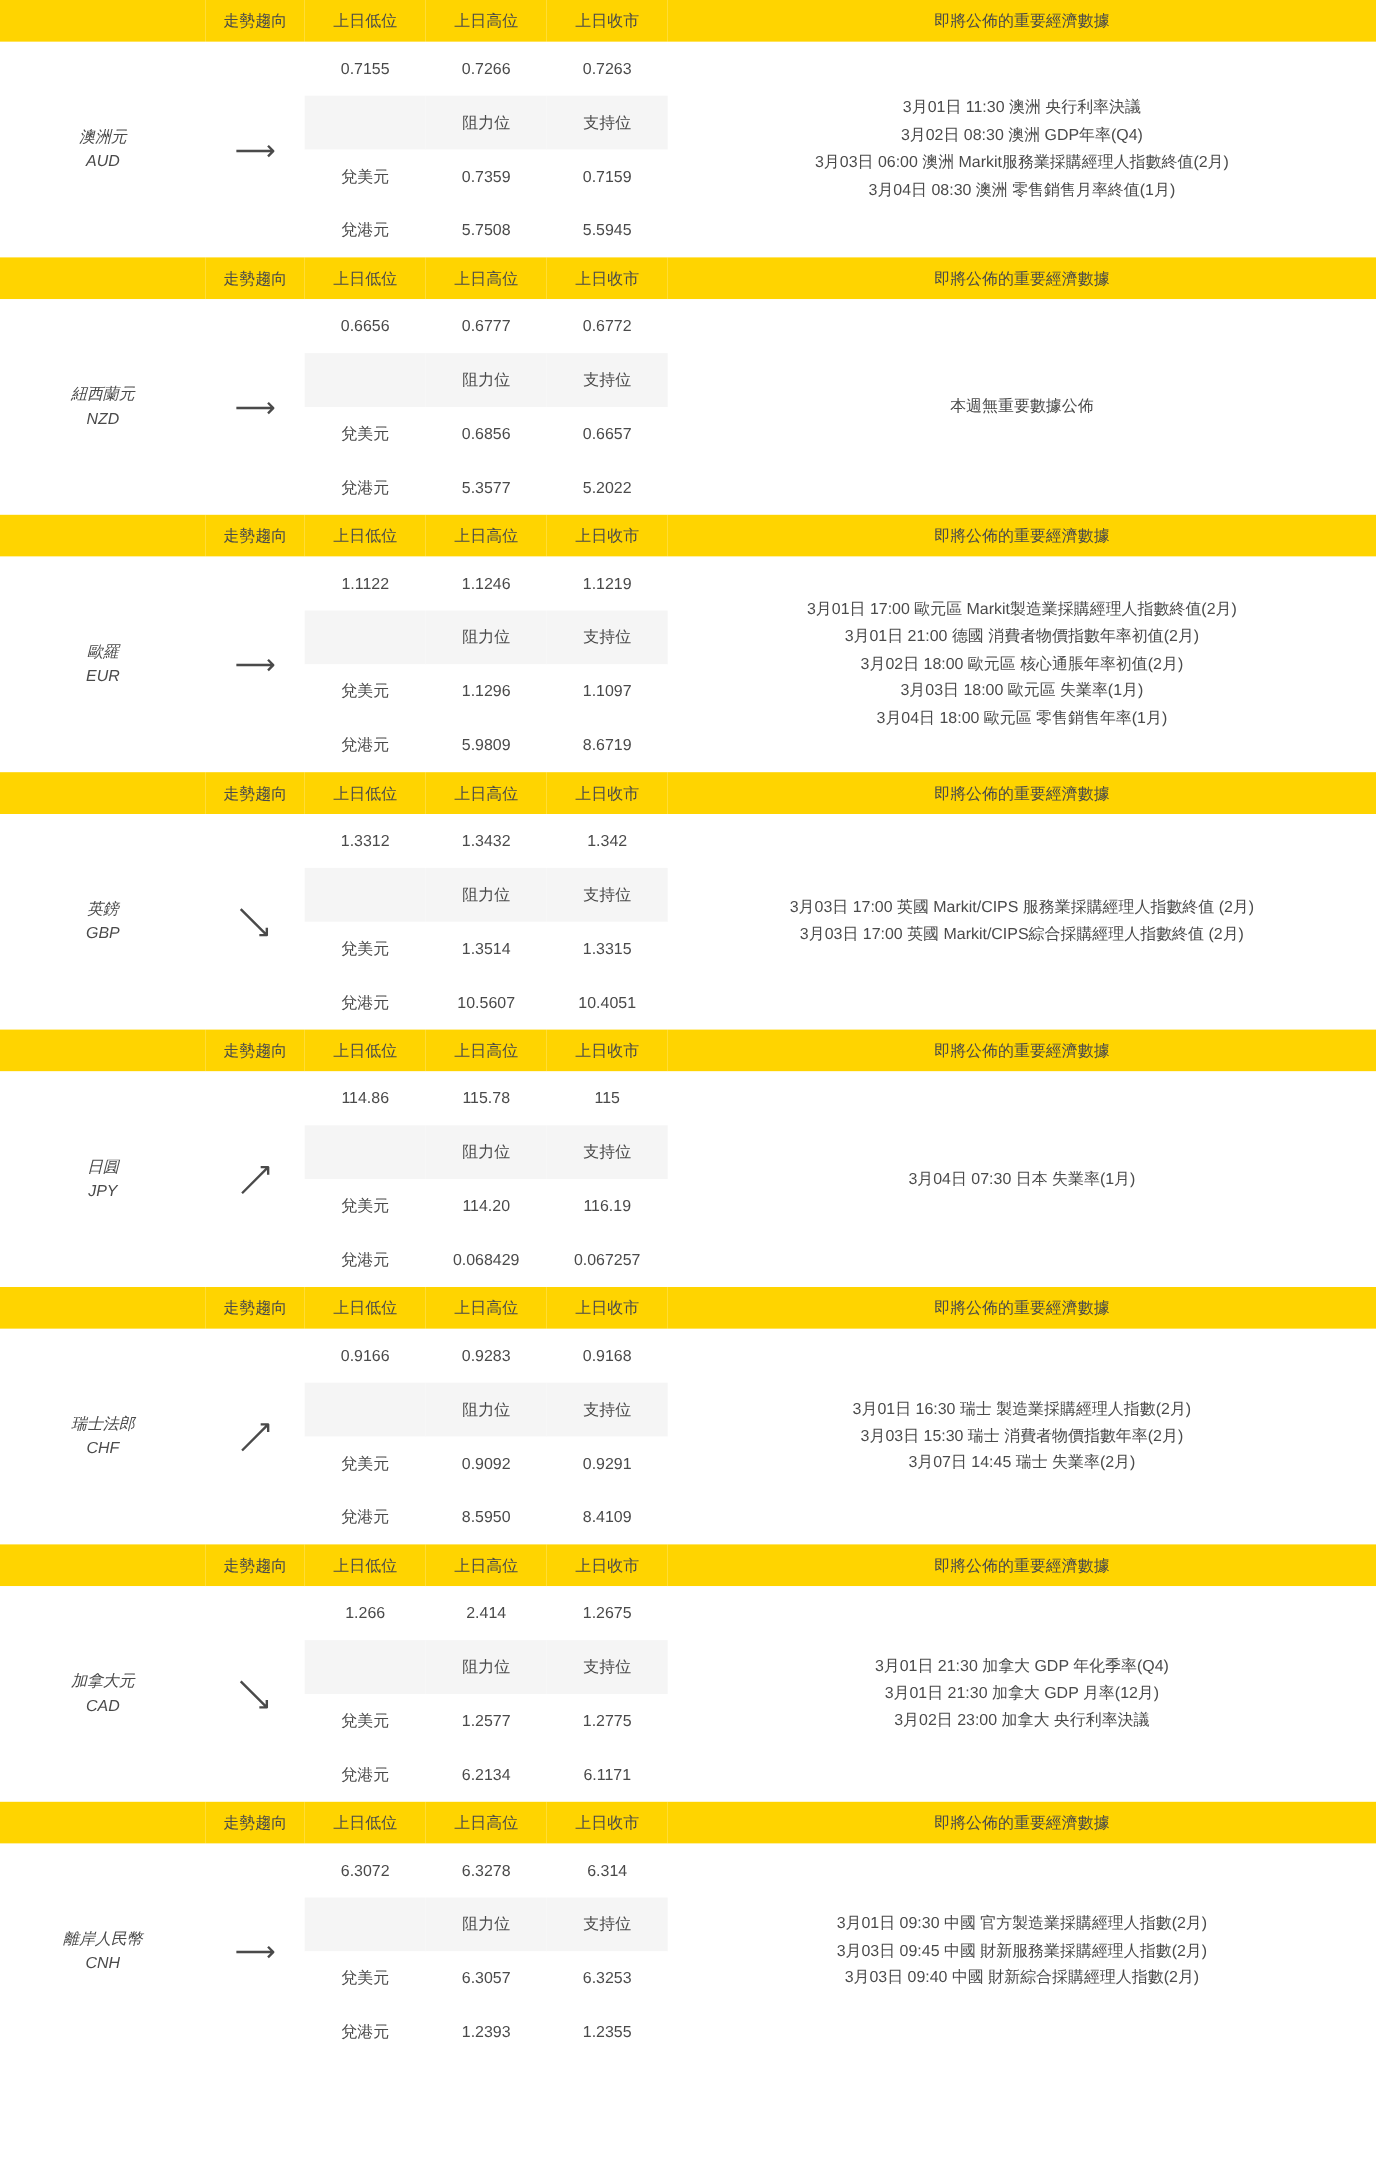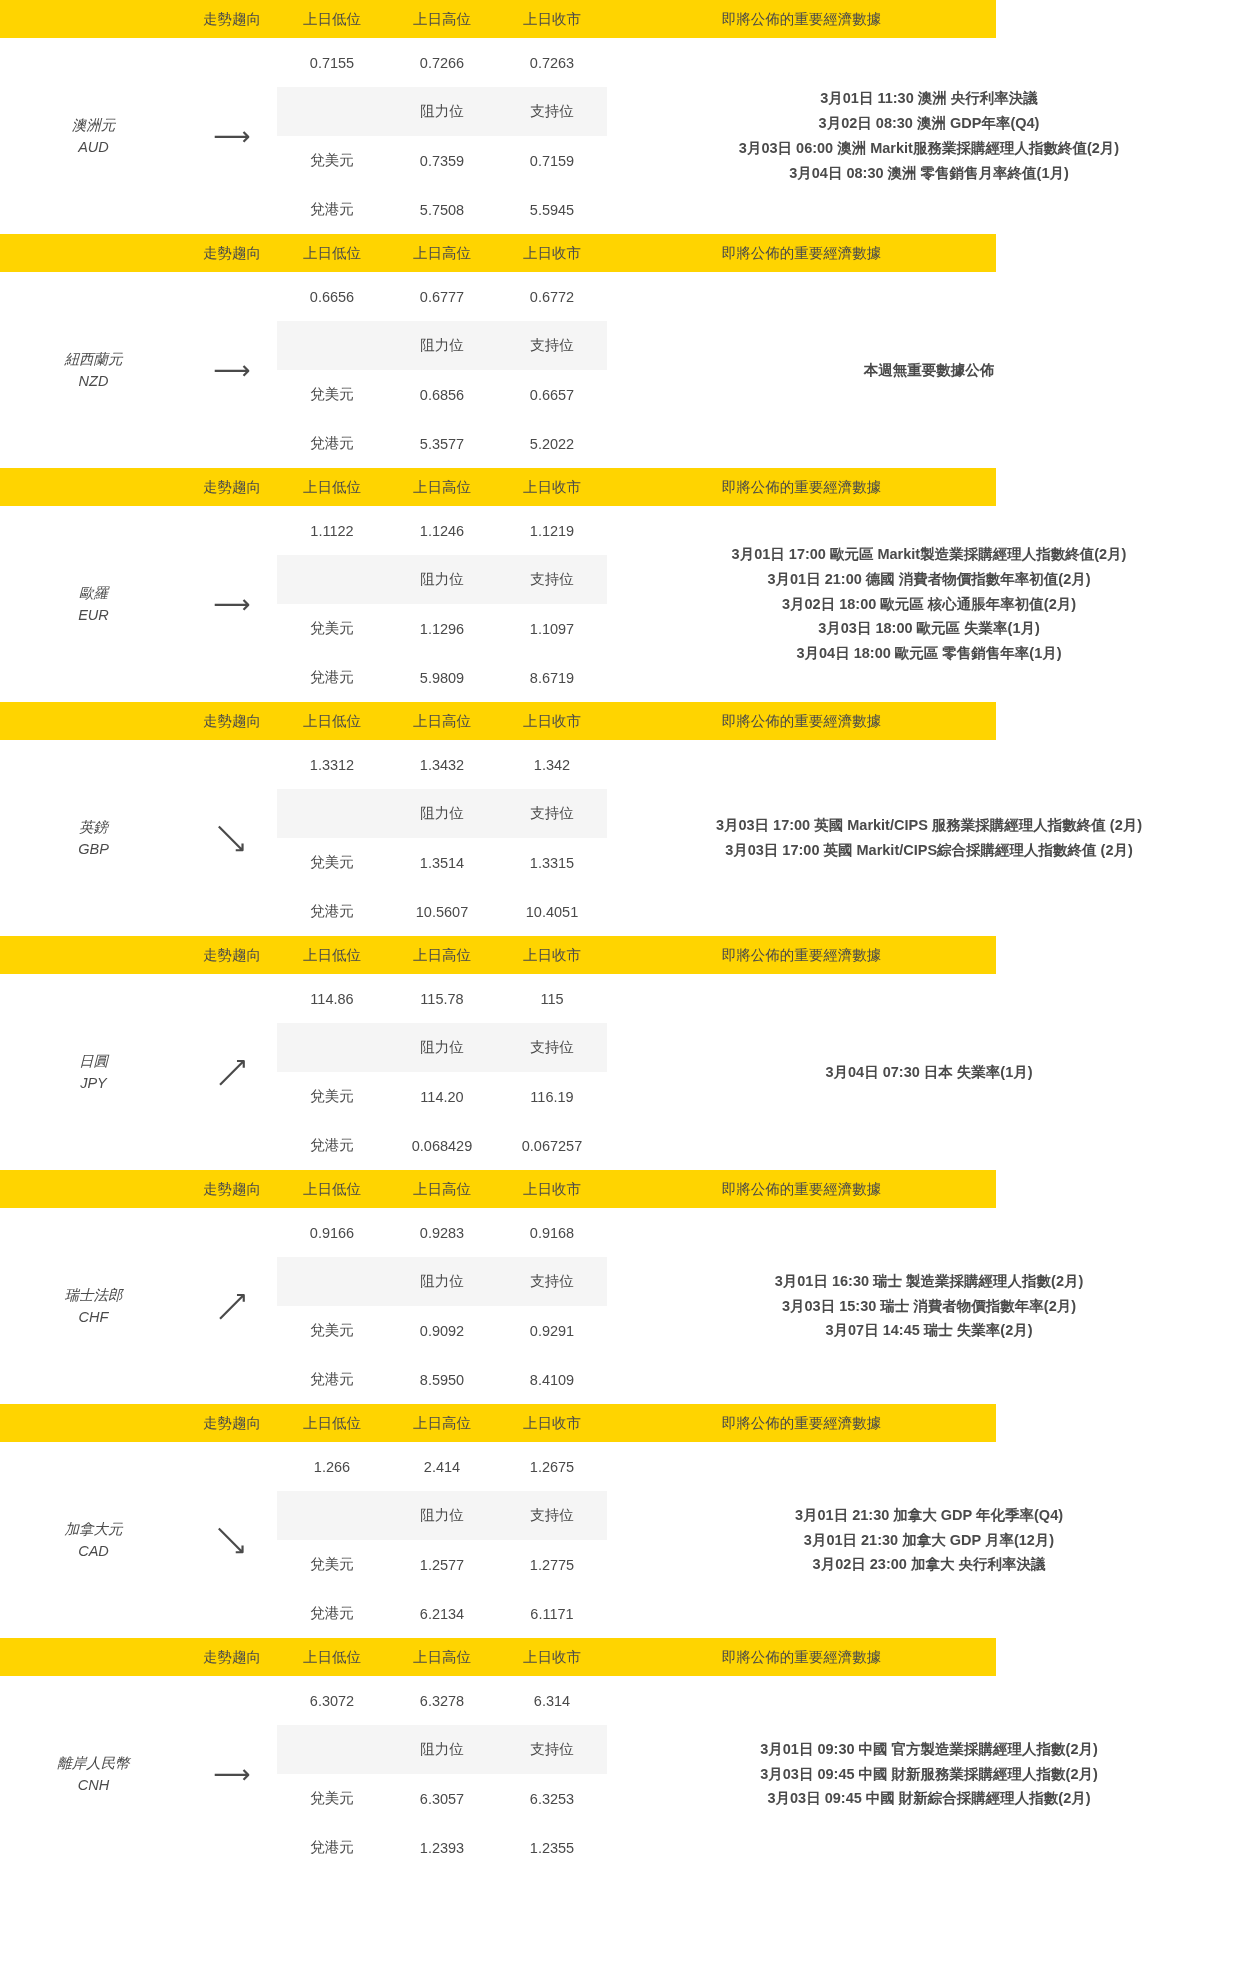--- a/index.html
+++ b/index.html
@@ -7,21 +7,21 @@
     font-family:"Liberation Sans","DejaVu Sans",sans-serif;
     width:1251px;
     color:#4a4a4a;
     -webkit-font-smoothing:antialiased;
   }
   .sheet{width:1251px;}
 
   .block{width:1251px;}
 
   
-  table.hdr{border-collapse:collapse;width:996px;table-layout:fixed;}
+  table.hdr{border-collapse:collapse;width:1251px;table-layout:fixed;}
   table.hdr td{
     background:#ffd400;
     height:38px;
     font-size:14.5px;
     color:#4a4a4a;
     text-align:center;
     vertical-align:middle;
     font-weight:normal;
     padding:0;
   }
@@ -59,21 +59,21 @@
   .shade{background:#f5f5f5 !important;}
   .sub-hd{color:#4a4a4a;}
   .arrow{
     display:inline-block;
     font-size:26px;
     line-height:1;
     color:#4a4a4a;
   }
   .arrow.up{transform:rotate(-45deg);}
   .arrow.down{transform:rotate(45deg);}
-  .news-line{white-space:nowrap;font-weight:bold;}
+  .news-line{white-space:nowrap;}
   .curname{display:block;font-style:italic;}
 </style>
 </head>
 <body>
 
 <div class="sheet" id="sheet">
     <div class="block">
       <table class="hdr">
         <tbody>
           <tr>
@@ -427,21 +427,21 @@
               <span class="curname">離岸人民幣</span>
               <span class="curname">CNH</span>
             </td>
             <td class="trend" rowspan="4"><span class="arrow">⟶</span></td>
             <td class="num">6.3072</td>
             <td class="num">6.3278</td>
             <td class="num">6.314</td>
             <td class="news" rowspan="4">
               <div class="news-line">3月01日 09:30 中國 官方製造業採購經理人指數(2月)</div>
               <div class="news-line">3月03日 09:45 中國 財新服務業採購經理人指數(2月)</div>
-              <div class="news-line">3月03日 09:45 中國 財新綜合採購經理人指數(2月)</div>
+              <div class="news-line">3月03日 09:40 中國 財新綜合採購經理人指數(2月)</div>
             </td>
           </tr>
           <tr>
             <td class="num shade"></td>
             <td class="num shade sub-hd">阻力位</td>
             <td class="num shade sub-hd">支持位</td>
           </tr>
           <tr>
             <td class="lbl">兌美元</td>
             <td class="num">6.3057</td>

